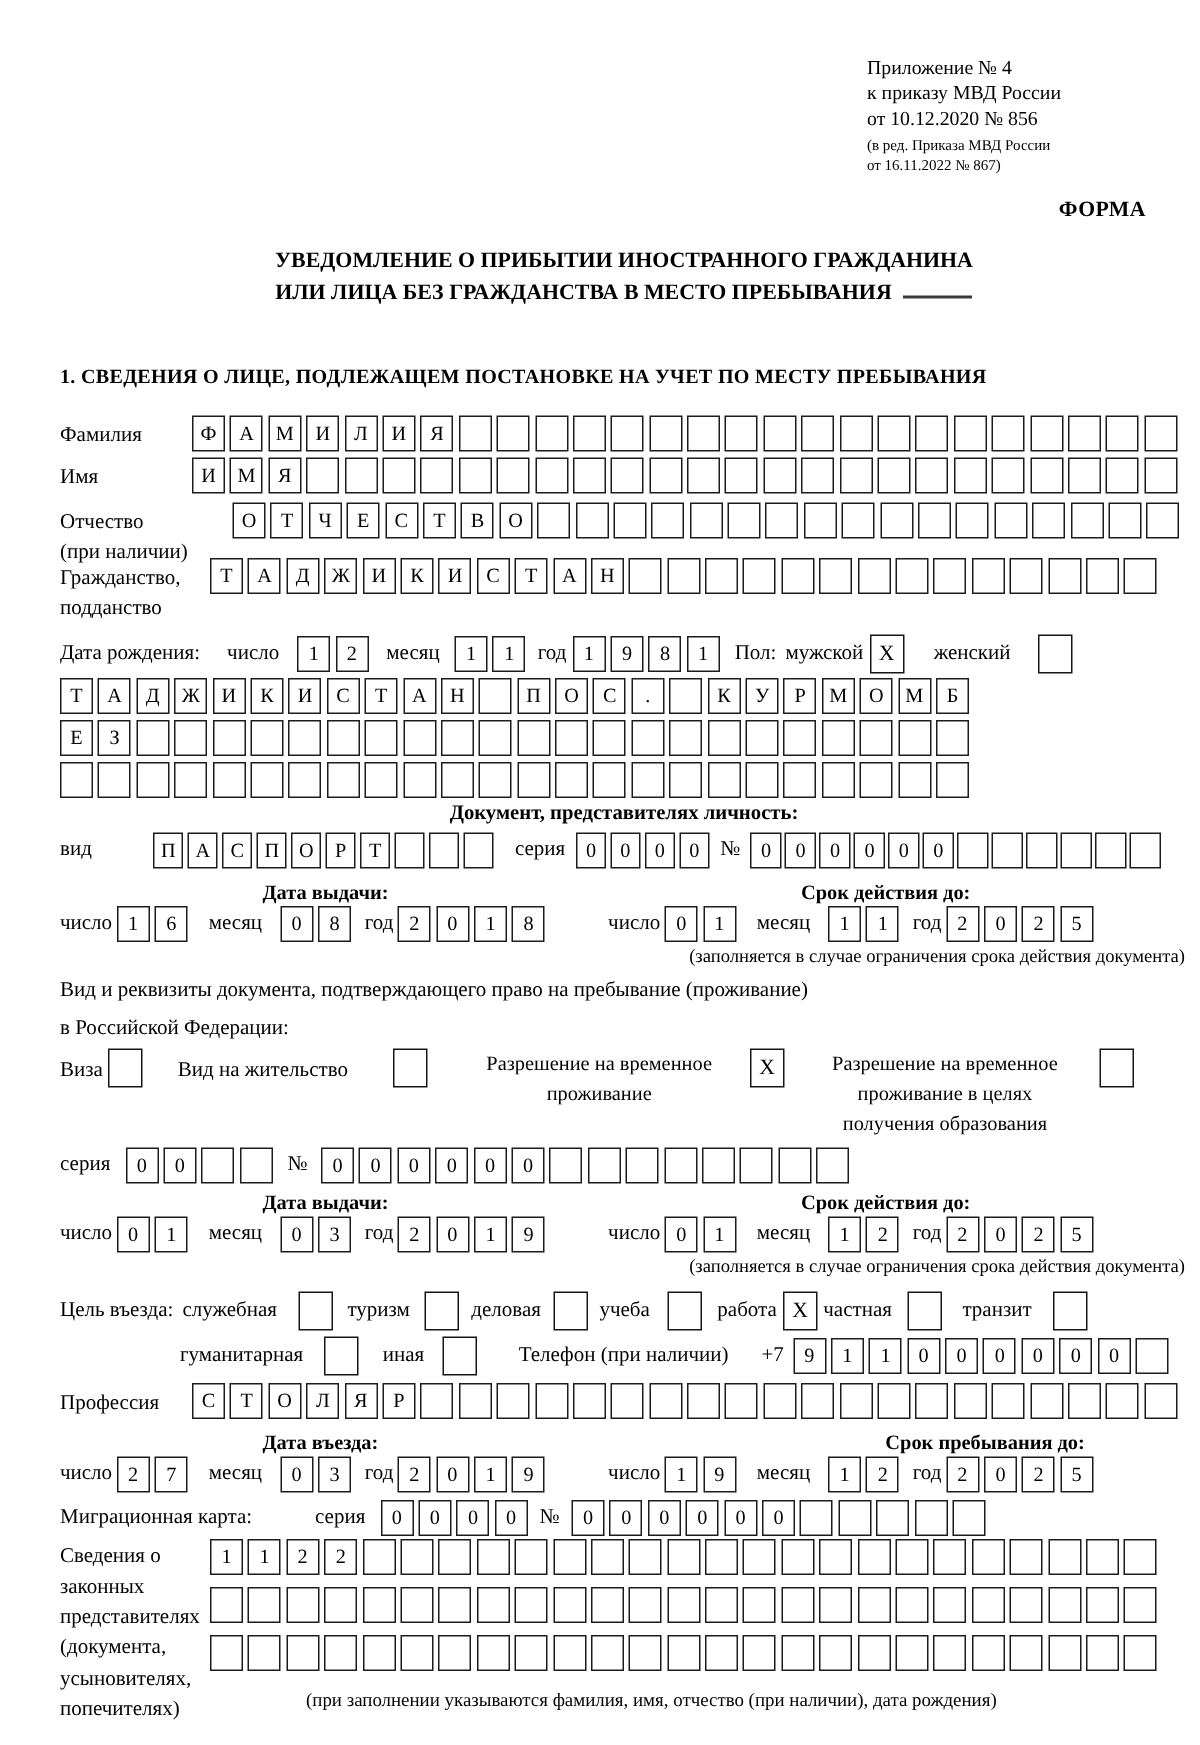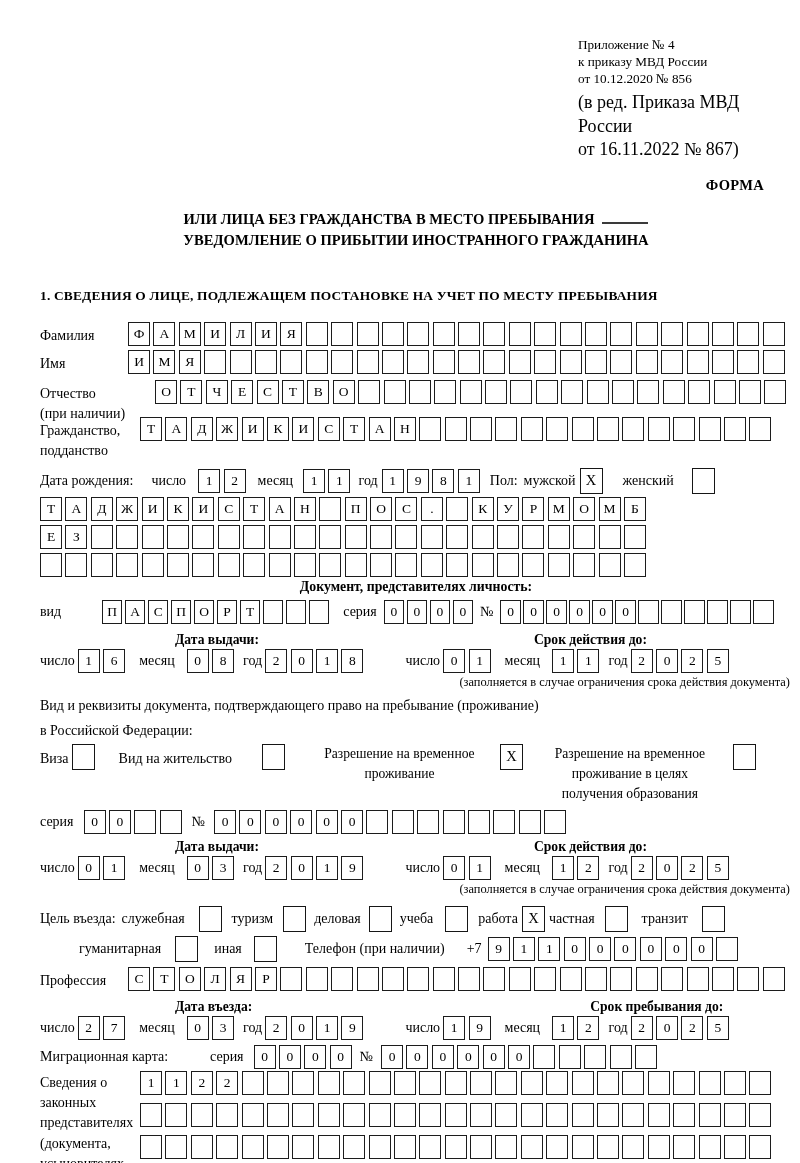--- a/index.html
+++ b/index.html
@@ -2,21 +2,21 @@
 <html lang="ru"><head>
 <meta charset="utf-8">
 <style>
   * { margin:0; padding:0; box-sizing:border-box; }
   html,body { background:#ffffff; }
   body { width:800px; height:1163px; font-family:"Liberation Serif","DejaVu Serif",serif; color:#000; }
   .page { position:relative; width:800px; height:1163px; padding:36px 8px 0 40px; overflow:hidden; }
 
   
   .top-ref { margin-left:538px; font-size:13.2px; line-height:1.3; }
-  .top-ref .rev { margin-top:4px; font-size:18px; }
+  .top-ref .rev { margin-top:4px; font-size:10px; }
   .forma { text-align:right; padding-right:28px; font-weight:bold; font-size:14.5px; margin-top:15px; letter-spacing:.3px; }
 
   
   .title { text-align:center; font-weight:bold; font-size:14.6px; line-height:21px; margin-top:15px; }
   .blank { display:inline-block; width:46px; border-bottom:2.2px solid #3a3a3a; height:12px; margin-left:8px; }
   .sec-heading { font-weight:bold; font-size:13.4px; margin-top:37px; letter-spacing:.2px; }
 
   
   .row { display:flex; align-items:flex-start; flex-wrap:nowrap; }
   .lbl { font-size:14px; white-space:nowrap; padding-top:4px; line-height:20px; }
@@ -58,24 +58,24 @@
     <div>от 10.12.2020 № 856</div>
     <div class="rev">
       <div>(в ред. Приказа МВД России</div>
       <div>от 16.11.2022 № 867)</div>
     </div>
   </div>
 
   <div class="forma">ФОРМА</div>
 
   <div class="title">
+    <div>УВЕДОМЛЕНИЕ О ПРИБЫТИИ ИНОСТРАННОГО ГРАЖДАНИНА</div>
     <div>
       <span>ИЛИ ЛИЦА БЕЗ ГРАЖДАНСТВА В МЕСТО ПРЕБЫВАНИЯ</span><span class="blank"></span>
     </div>
-    <div>УВЕДОМЛЕНИЕ О ПРИБЫТИИ ИНОСТРАННОГО ГРАЖДАНИНА</div>
   </div>
 
   <div class="sec-heading">1. СВЕДЕНИЯ О ЛИЦЕ, ПОДЛЕЖАЩЕМ ПОСТАНОВКЕ НА УЧЕТ ПО МЕСТУ ПРЕБЫВАНИЯ</div>
 
   <div class="row" style="margin-top:18px;">
     <span class="lbl" style="width:88px;">Фамилия</span>
     <span class="cells">
         <span class="cell">Ф</span>
         <span class="cell">А</span>
         <span class="cell">М</span>
@@ -510,21 +510,21 @@
     <span class="cb" style="margin-left:12px;"></span>
     <span class="lbl" style="margin-left:10px; padding-top:0;">работа</span>
     <span class="cb" style="margin-left:4px;">X</span>
     <span class="lbl" style="margin-left:4px; padding-top:0;">частная</span>
     <span class="cb" style="margin-left:10px;"></span>
     <span class="lbl" style="margin-left:14px; padding-top:0;">транзит</span>
     <span class="cb" style="margin-left:14px;"></span>
   </div>
 
   <div class="row" style="margin-top:4px; align-items:center;">
-    <span class="lbl" style="margin-left:39px; padding-top:0;">гуманитарная</span>
+    <span class="lbl" style="margin-left:80px; padding-top:0;">гуманитарная</span>
     <span class="cb" style="margin-left:14px;"></span>
     <span class="lbl" style="margin-left:16px; padding-top:0;">иная</span>
     <span class="cb" style="margin-left:12px;"></span>
     <span class="lbl" style="margin-left:28px; padding-top:0;">Телефон (при наличии)</span>
     <span class="lbl" style="margin-left:22px; padding-top:0;">+7</span>
     <span class="cells" style="margin-left:6px;">
         <span class="cell">9</span>
         <span class="cell">1</span>
         <span class="cell">1</span>
         <span class="cell">0</span>

